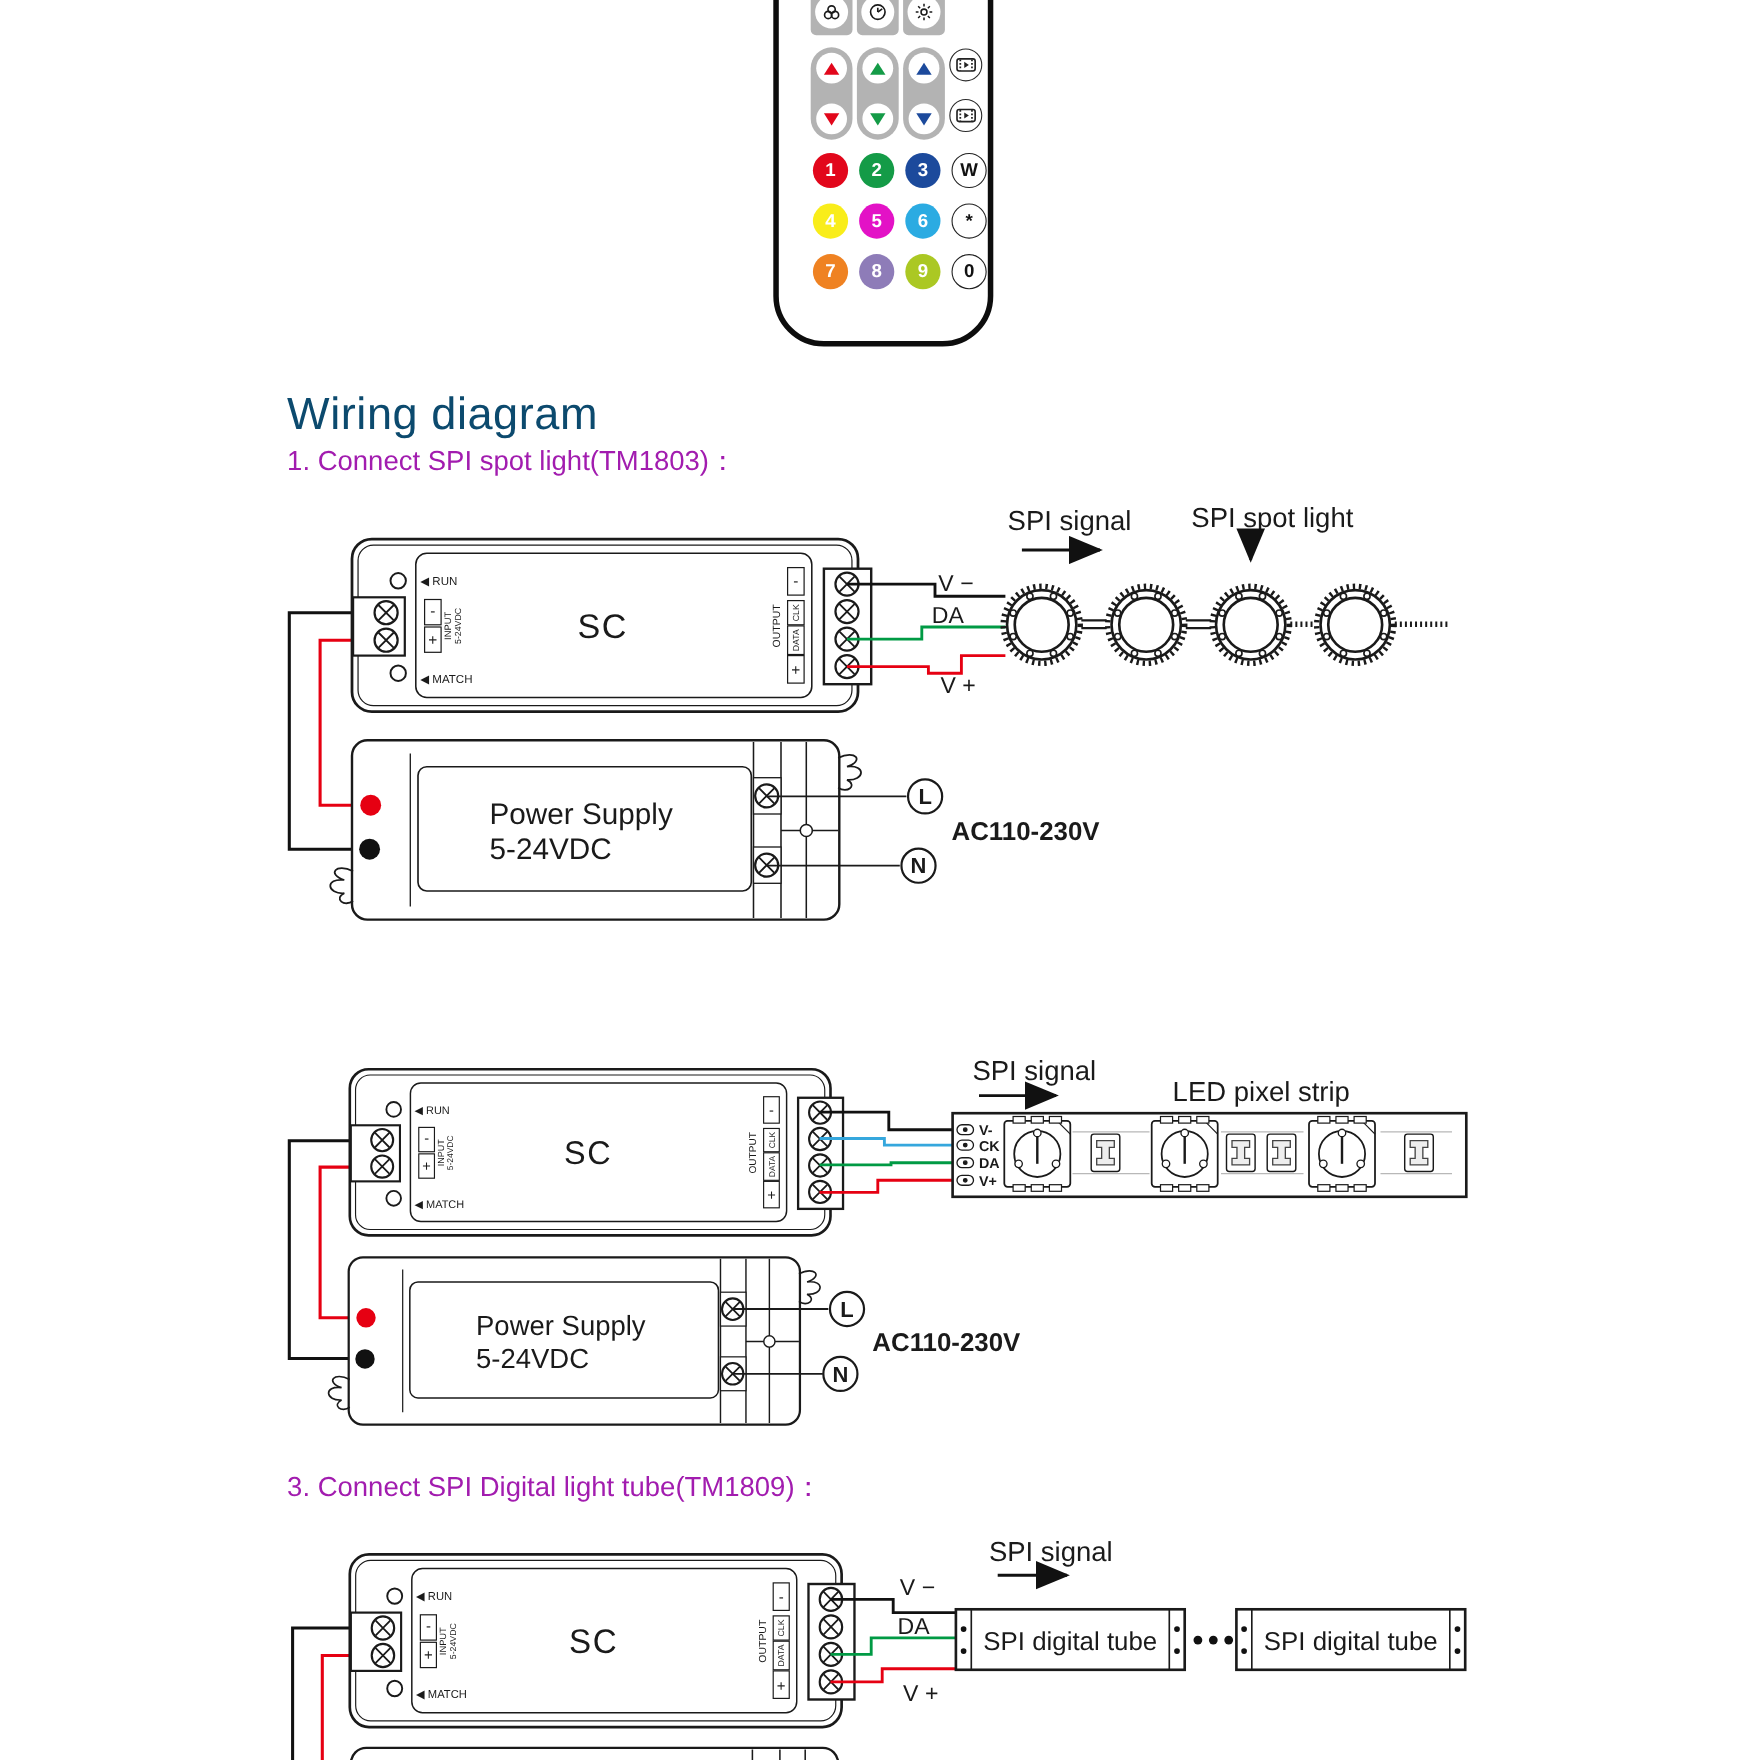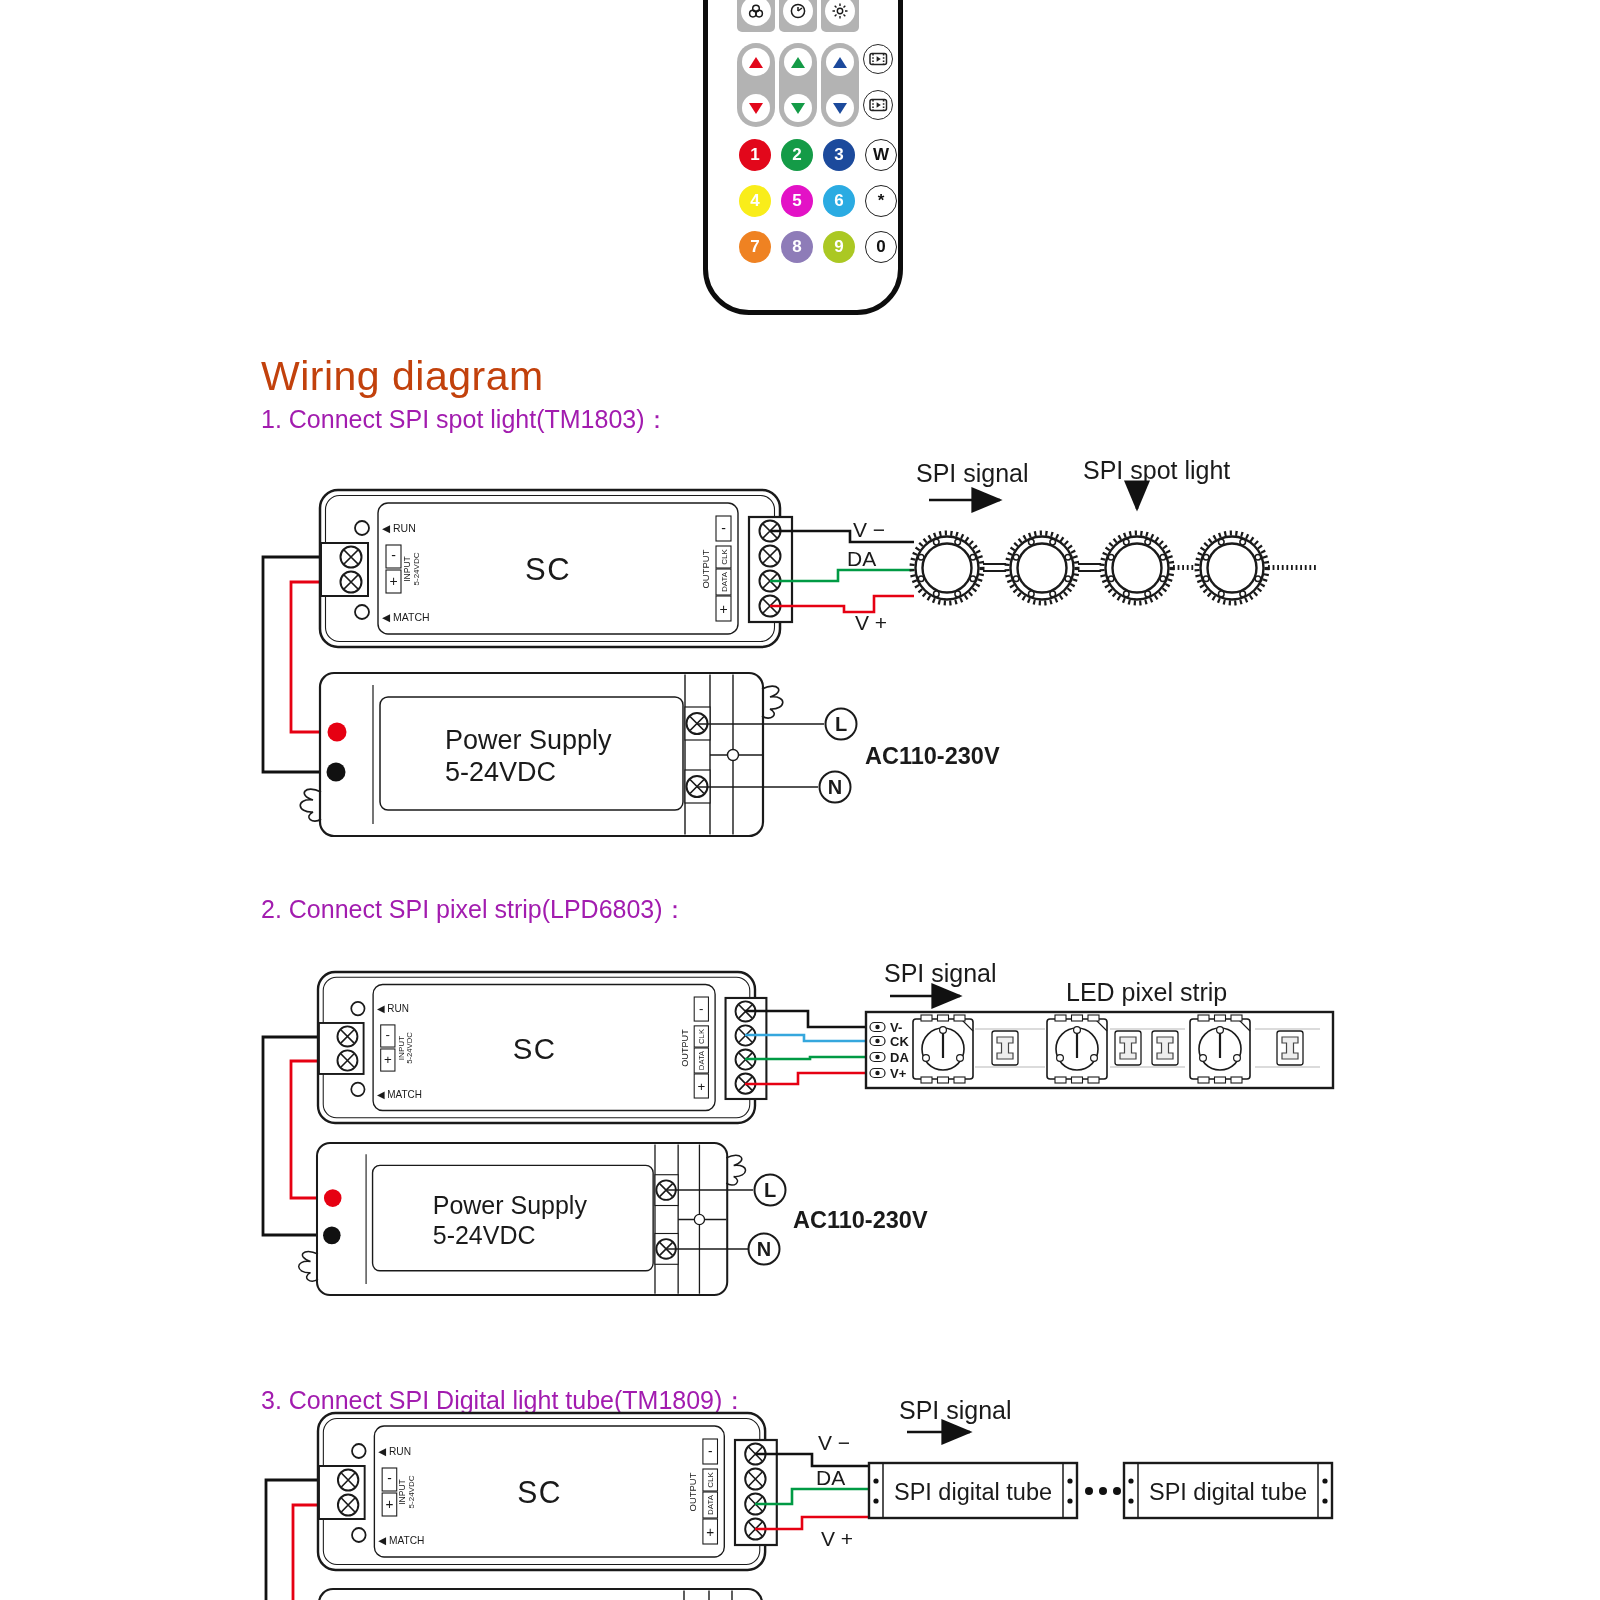--- a/index.html
+++ b/index.html
@@ -3,23 +3,23 @@
 <meta charset="utf-8">
 <style>
   html,body{margin:0;padding:0;background:#fff;}
   #page{position:relative;width:1600px;height:1600px;background:#fff;overflow:hidden;
         font-family:"Liberation Sans",sans-serif;}
   .layer{position:absolute;}
   svg text{font-family:"Liberation Sans",sans-serif;fill:#1a1a1a;}
 
   
   .main-title{position:absolute;left:261px;top:355px;font-size:41px;font-weight:500;
-              color:#c2410c;letter-spacing:0.5px;line-height:1.05;}
+              color:#0c4a6e;letter-spacing:0.5px;line-height:1.05;}
   .sec-heading{position:absolute;left:261px;font-size:25px;font-weight:400;color:#a21caf;line-height:1.1;}
-  #h-sec1{top:406px;} #h-sec2{top:896px;} #h-sec3{top:1339px;margin-top:48px;}
+  #h-sec1{top:406px;} #h-sec2{top:896px;} #h-sec3{top:1339px;}
 
   
   .remote{position:absolute;left:703px;top:-62px;width:200px;height:377px;
           border:5px solid #0d0d0d;border-radius:46px;background:#fff;box-sizing:border-box;}
   .remote *{box-sizing:border-box;}
   .sq{position:absolute;top:47px;width:38px;height:42px;background:#b3b3b3;border-radius:5px;}
   .sq .circ{position:absolute;left:4px;top:6px;width:30px;height:30px;background:#fff;border-radius:50%;
             display:flex;align-items:center;justify-content:center;}
   .pill{position:absolute;top:100px;width:38px;height:84px;background:#b3b3b3;border-radius:19px;}
   .arrow-circ{position:absolute;left:5px;width:28px;height:28px;background:#fff;border-radius:50%;
@@ -128,21 +128,20 @@
     <div class="key kr2 kc3 k-cyan">6</div>
     <div class="key kr2 kc4 light">*</div>
     <div class="key kr3 kc1 k-orange">7</div>
     <div class="key kr3 kc2 k-purple">8</div>
     <div class="key kr3 kc3 k-ygreen">9</div>
     <div class="key kr3 kc4 light">0</div>
   </div>
 
   <div class="main-title">Wiring diagram</div>
   <div class="sec-heading" id="h-sec1">1. Connect SPI spot light(TM1803)：</div>
-  <div class="sec-heading" id="h-sec2">2. Connect SPI pixel strip(LPD6803)：</div>
   <div class="sec-heading" id="h-sec3">3. Connect SPI Digital light tube(TM1809)：</div>
 
   <svg class="layer" style="left:250px;top:440px" width="1110" height="412" viewBox="250 440 1110 412">
     <defs>
       <marker id="arrowhead" viewBox="0 0 12 10" refX="11" refY="5" markerWidth="12" markerHeight="10" orient="auto-start-reverse">
         <path d="M0,0 L12,5 L0,10 z" fill="#111"></path>
       </marker>
 
       <g id="screw">
         <circle cx="0" cy="0" r="10.5" fill="#fff" stroke="#1a1a1a" stroke-width="2"></circle>

